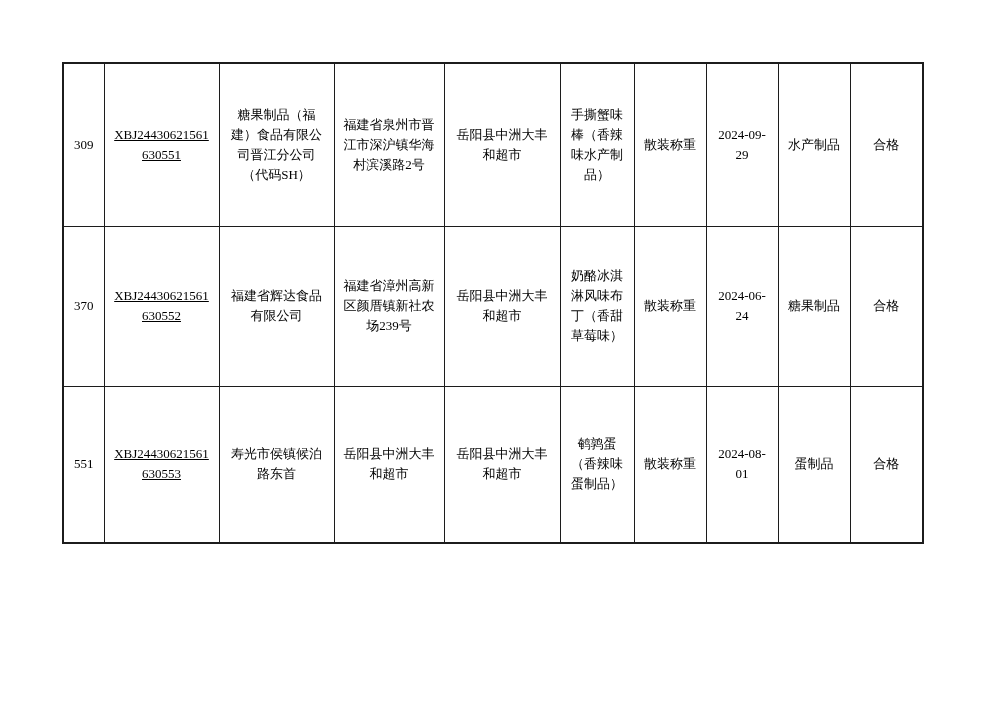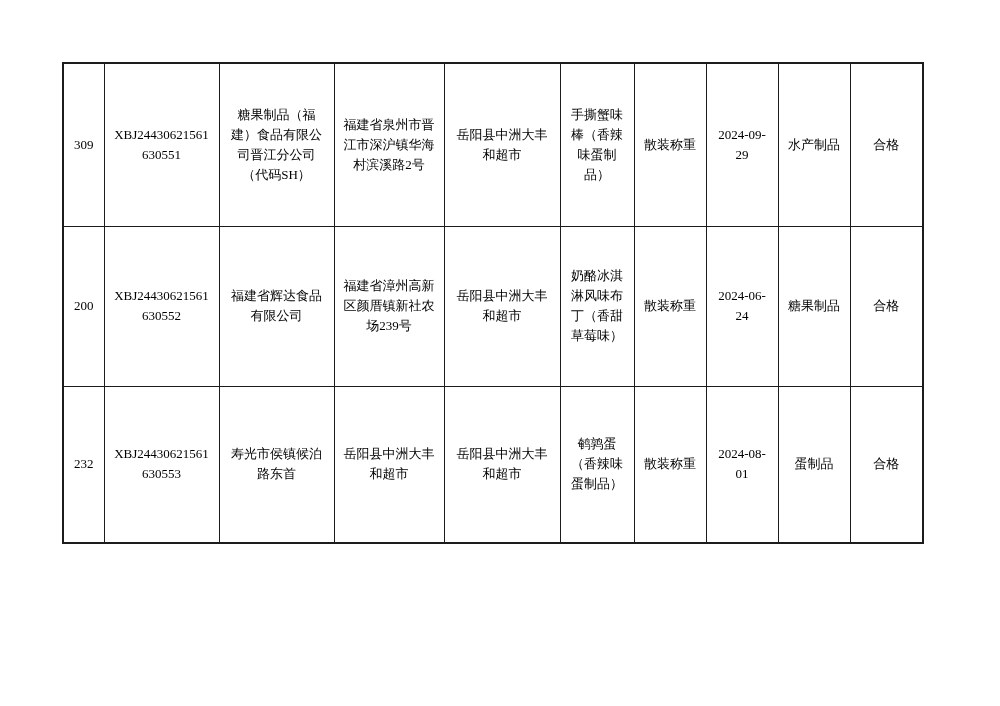--- a/index.html
+++ b/index.html
@@ -28,21 +28,21 @@
     text-align: center;
     vertical-align: middle;
     padding: 2px 7px;
     font-size: 13px;
     line-height: 20px;
     overflow: hidden;
   }
   tr.row-1 { height: 163px; }
   tr.row-2 { height: 160px; }
   tr.row-3 { height: 157px; }
-  td.break-all { word-break: break-all; }
+  td.break-all { word-break: break-all; text-decoration: underline; }
 </style>
 </head>
 <body>
 
 <table class="doc-table">
   <colgroup>
     <col style="width:41px">
     <col style="width:115px">
     <col style="width:115px">
     <col style="width:110px">
@@ -53,40 +53,40 @@
     <col style="width:72px">
     <col style="width:73px">
   </colgroup>
   <tbody>
     <tr class="row-1">
       <td>309</td>
       <td class="break-all">XBJ24430621561630551</td>
       <td>糖果制品（福建）食品有限公司晋江分公司（代码SH）</td>
       <td>福建省泉州市晋江市深沪镇华海村滨溪路2号</td>
       <td>岳阳县中洲大丰和超市</td>
-      <td>手撕蟹味棒（香辣味蛋制品）</td>
+      <td>手撕蟹味棒（香辣味水产制品）</td>
       <td>散装称重</td>
       <td>2024-09-29</td>
       <td>水产制品</td>
       <td>合格</td>
     </tr>
     <tr class="row-2">
-      <td>200</td>
+      <td>370</td>
       <td class="break-all">XBJ24430621561630552</td>
       <td>福建省辉达食品有限公司</td>
       <td>福建省漳州高新区颜厝镇新社农场239号</td>
       <td>岳阳县中洲大丰和超市</td>
       <td>奶酪冰淇淋风味布丁（香甜草莓味）</td>
       <td>散装称重</td>
       <td>2024-06-24</td>
       <td>糖果制品</td>
       <td>合格</td>
     </tr>
     <tr class="row-3">
-      <td>232</td>
+      <td>551</td>
       <td class="break-all">XBJ24430621561630553</td>
       <td>寿光市侯镇候泊路东首</td>
       <td>岳阳县中洲大丰和超市</td>
       <td>岳阳县中洲大丰和超市</td>
       <td>鹌鹑蛋（香辣味蛋制品）</td>
       <td>散装称重</td>
       <td>2024-08-01</td>
       <td>蛋制品</td>
       <td>合格</td>
     </tr>

